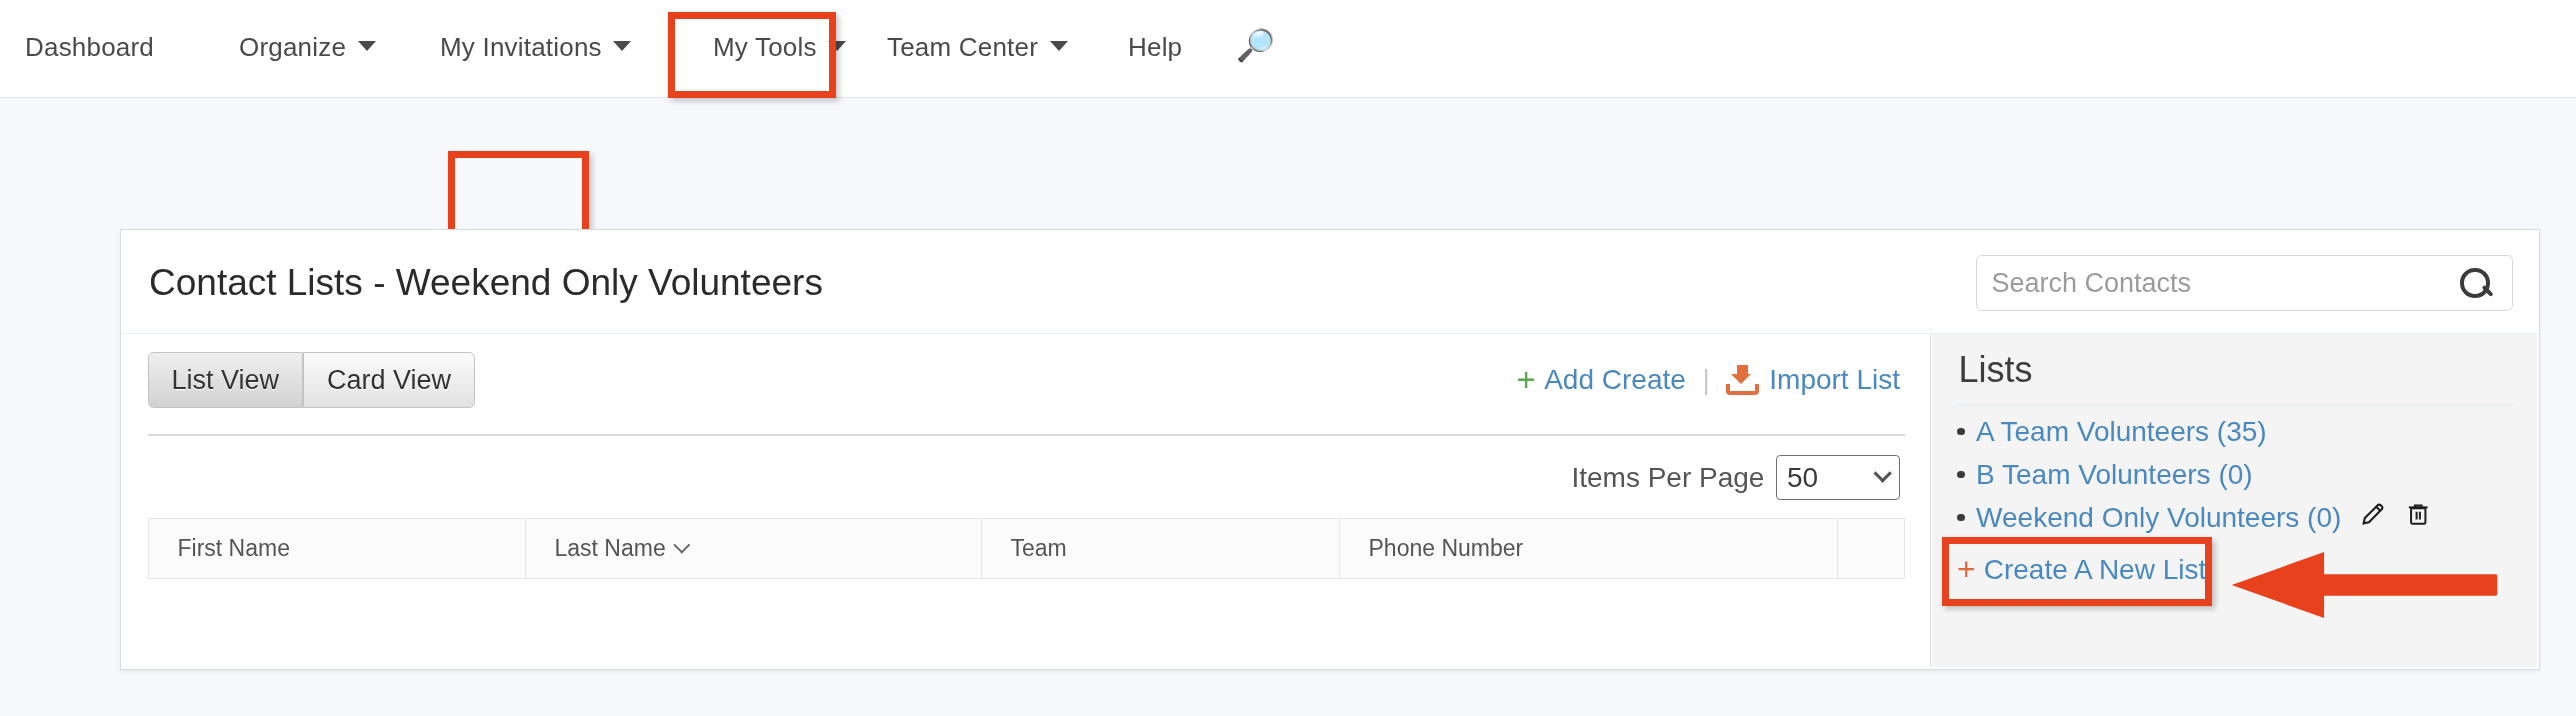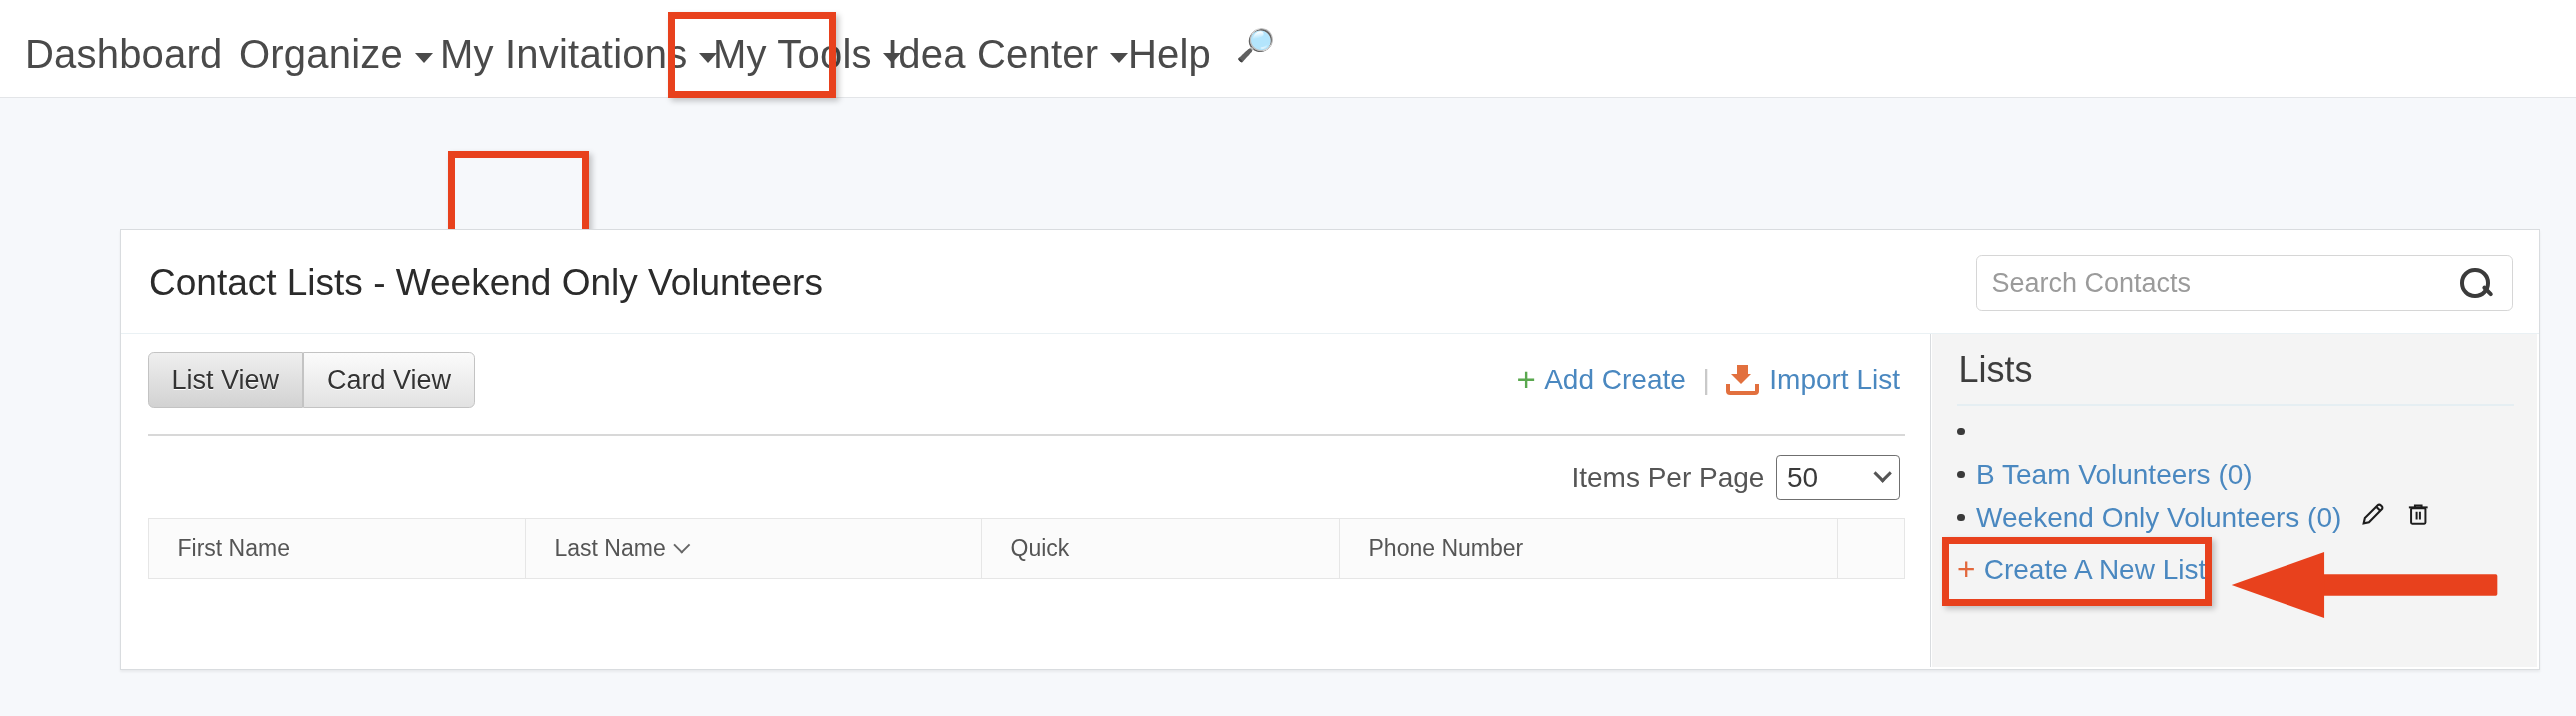--- a/index.html
+++ b/index.html
@@ -14,21 +14,21 @@
   .topnav {
     position: absolute; left: 0; top: 0; width: 2576px; height: 98px;
     background: #ffffff; border-bottom: 1.7px solid #e3e5e8;
   }
   .nav-items {
     position: absolute; left: 0; top: 0; height: 96px;
     display: flex; align-items: center;
   }
   .nav-item {
     display: flex; align-items: baseline;
-    font-size: 40px; color: #4a4a4a; letter-spacing: 0.2px;
+    font-size: 26px; color: #4a4a4a; letter-spacing: 0.2px;
     padding: 0 0; margin-right: 0; white-space: nowrap;
     cursor: pointer;
   }
   .nav-item .caret {
     display: inline-block; margin-left: 11.6px;
     width: 0; height: 0;
     border-left: 9px solid transparent;
     border-right: 9px solid transparent;
     border-top: 10px solid #4a4a4a;
     position: relative; top: -5px;
@@ -224,21 +224,21 @@
       </div>
       <div class="nav-item" style="position: absolute; left: 440px; top: 31.5px;">
         <span>My Invitations</span>
         <span class="caret"></span>
       </div>
       <div class="nav-item" style="position: absolute; left: 713px; top: 31.5px;">
         <span>My Tools</span>
         <span class="caret"></span>
       </div>
       <div class="nav-item" style="position: absolute; left: 887px; top: 31.5px;">
-        <span>Idea Center</span>
+        <span>Team Center</span>
         <span class="caret"></span>
       </div>
       <div class="nav-item" style="position: absolute; left: 1128px; top: 31.5px;">
         <span>Help</span>
       </div>
       <div class="nav-item nav-search-glyph" style="position: absolute; left: 1236px; top: 30px;">🔎</div>
     </div>
 </div>
 <div class="ann-box" id="ann-mytools"></div>
 
@@ -304,35 +304,36 @@
           <col style="width:377px">
             <col style="width:456px">
             <col style="width:358px">
             <col style="width:498px">
             <col style="width:67px">
         </colgroup>
         <thead>
             <tr id="thead-row">
               <th><span>First Name</span></th>
               <th><span>Last Name</span><span class="sort-chev"></span></th>
-              <th><span>Quick</span></th>
+              <th><span>Team</span></th>
               <th><span>Phone Number</span></th>
               <th><span></span></th>
             </tr>
           </thead>
         <tbody id="tbody"></tbody>
       </table>
     </div>
 
     <div class="right-pane">
       <div class="lists-title">Lists</div>
       <div class="lists-rule"></div>
       <div class="lists-ul" id="lists-ul">
           <div class="list-row">
             <span class="bullet"></span>
+            <span class="list-link">A Team Volunteers (35)</span>
           </div>
           <div class="list-row">
             <span class="bullet"></span>
             <span class="list-link">B Team Volunteers (0)</span>
           </div>
           <div class="list-row">
             <span class="bullet"></span>
             <span class="list-link">Weekend Only Volunteers (0)</span>
             <span class="row-icons">
               <span class="icon-pencil"><svg width="28" height="28" viewBox="0 0 24 24" fill="none" stroke="#1d1d1d" stroke-width="1.8">

